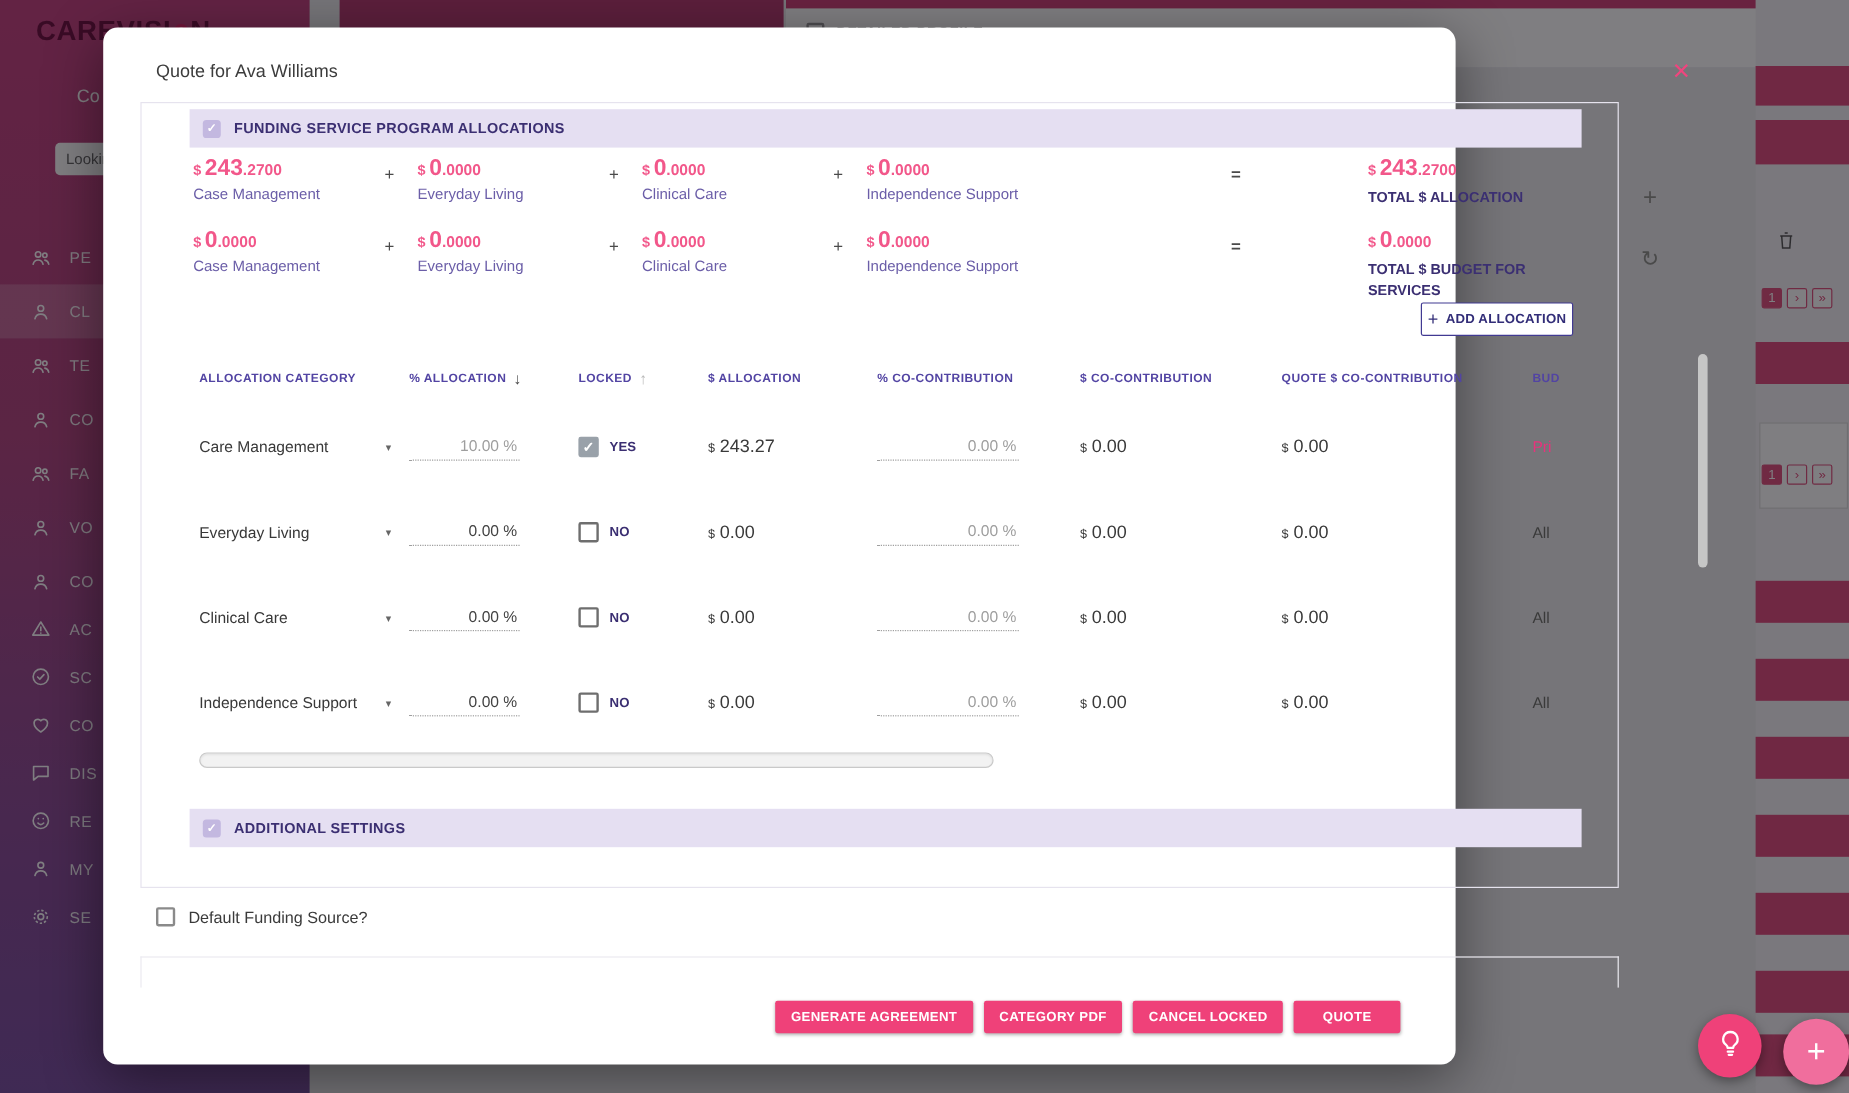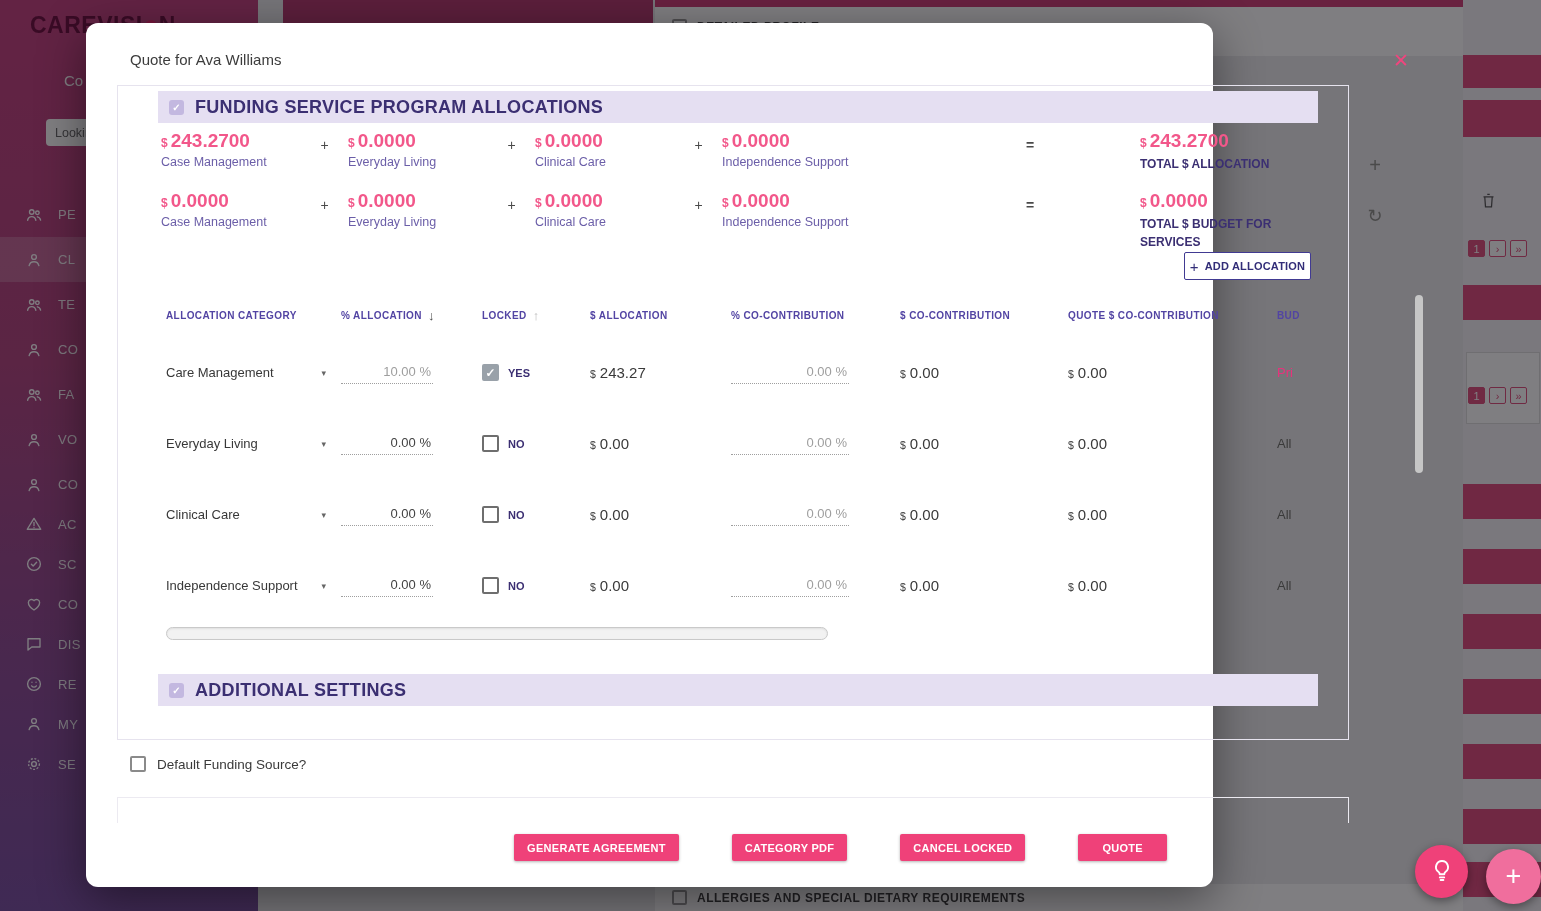--- a/index.html
+++ b/index.html
@@ -50,32 +50,32 @@
   .modal-title { position:absolute; left:44px; top:28px; font-size:15px; color:#3c3c3c; }
   .close-btn { position:absolute; left:1302px; top:24px; width:26px; height:26px; display:flex;
     align-items:center; justify-content:center; font-size:19px; color:#f0457e; cursor:pointer; }
 
   .fieldset { position:absolute; left:31px; top:62px; width:1232px; height:655px; border:1px solid #e6e3ee; }
 
   .sec-bar { position:absolute; left:72px; width:1160px; height:32px; background:#e5dff2;
     display:flex; align-items:center; gap:11px; padding:0 11px; }
   .collapse-cb { width:15px; height:15px; border-radius:3px; background:#c3b8e0; color:#fff;
     font-size:10px; font-weight:700; display:flex; align-items:center; justify-content:center; cursor:pointer; flex:0 0 auto; }
-  .sec-title { font-size:18px; font-weight:700; color:#3b2f72; letter-spacing:.3px; }
+  .sec-title { font-size:12px; font-weight:700; color:#3b2f72; letter-spacing:.3px; }
   .bar-funding { top:68px; }
   .bar-additional { top:651px; }
 
   .sum-row { position:absolute; left:75px; width:1157px; display:flex; align-items:flex-start; }
   .sum-row1 { top:107px; }
   .sum-row2 { top:167px; }
   .sum-item { width:140px; }
   .amt { display:flex; align-items:baseline; color:#f2578a; font-weight:700; }
   .amt .cur { font-size:12px; margin-right:3px; }
   .amt .whole { font-size:19px; }
-  .amt .frac { font-size:19px; }
+  .amt .frac { font-size:13px; }
   .sum-lbl { margin-top:3px; font-size:12.5px; color:#6b5ea8; }
   .op { width:47px; text-align:center; color:#4a4a4a; font-size:14px; padding-top:7px; }
   .op-eq { width:220px; margin-left:auto; font-weight:700; }
   .sum-total { width:178px; }
   .sum-total .sum-lbl { color:#3b2f72; font-weight:700; font-size:12px; max-width:152px; line-height:1.5; }
 
   .tool-icon { position:absolute; width:24px; height:24px; display:flex; align-items:center;
     justify-content:center; color:#4a4a4a; font-size:20px; cursor:pointer; }
   .tool-plus { left:1277px; top:130px; }
   .tool-refresh { left:1277px; top:181px; font-size:18px; }
@@ -118,21 +118,21 @@
 
   .default-row { position:absolute; left:44px; top:733px; display:flex; align-items:center; gap:11px; }
   .default-row .cb { width:16px; height:16px; border-color:#8a8a8a; }
   .default-lbl { font-size:13.5px; color:#3a3a3a; }
 
   .hairline { position:absolute; left:31px; top:774px; width:1232px; height:26px; border:1px solid #eceaf1; border-bottom:none; }
 
   .footer { position:absolute; right:46px; top:811px; display:flex; gap:9px; }
   .pill-btn { height:27px; padding:0 13px; background:#ef4179; color:#fff; font-size:11px; font-weight:700;
     letter-spacing:.3px; border:none; border-radius:2px; display:flex; align-items:center;
-    box-shadow:0 1px 3px rgba(0,0,0,.3); cursor:pointer; white-space:nowrap; font-family:inherit;margin-left:44px; }
+    box-shadow:0 1px 3px rgba(0,0,0,.3); cursor:pointer; white-space:nowrap; font-family:inherit; }
   .pill-btn.save { padding:0 24px; }
 
   .fab { position:absolute; border-radius:50%; display:flex; align-items:center; justify-content:center;
     box-shadow:0 3px 10px rgba(0,0,0,.4); cursor:pointer; z-index:20; }
   .fab-bulb { left:1415px; top:845px; width:53px; height:53px; background:#ef4179; }
   .fab-plus { left:1486px; top:849px; width:55px; height:55px; background:#f06e9d; color:#fff; font-size:27px; font-weight:400; }
 </style>
 </head>
 <body>
 
@@ -314,26 +314,20 @@
 
   <div class="topbar-mid"></div>
 
   <div class="top-panel">
     <div class="panel-title-row">
       <span class="panel-cb"></span>
       <span class="panel-title">DETAILED PROFILE</span>
     </div>
   </div>
 
-  <div class="bottom-panel">
-    <div class="panel-title-row">
-      <span class="panel-cb"></span>
-      <span class="panel-title">ALLERGIES AND SPECIAL DIETARY REQUIREMENTS</span>
-    </div>
-  </div>
 
   <div class="right-panel">
     <div class="pink-block" style="top:55px;height:33px"></div>
     <div class="pink-block" style="top:100px;height:37px"></div>
     <div class="trash-wrap"><svg width="15" height="17" viewBox="0 0 24 26">
           <g fill="none" stroke="#555" stroke-width="2">
             <path d="M4 7h16M10 3h4M6 7l1.2 16h9.6L18 7"></path>
           </g>
         </svg></div>
     <div class="pager" style="top:240px">

